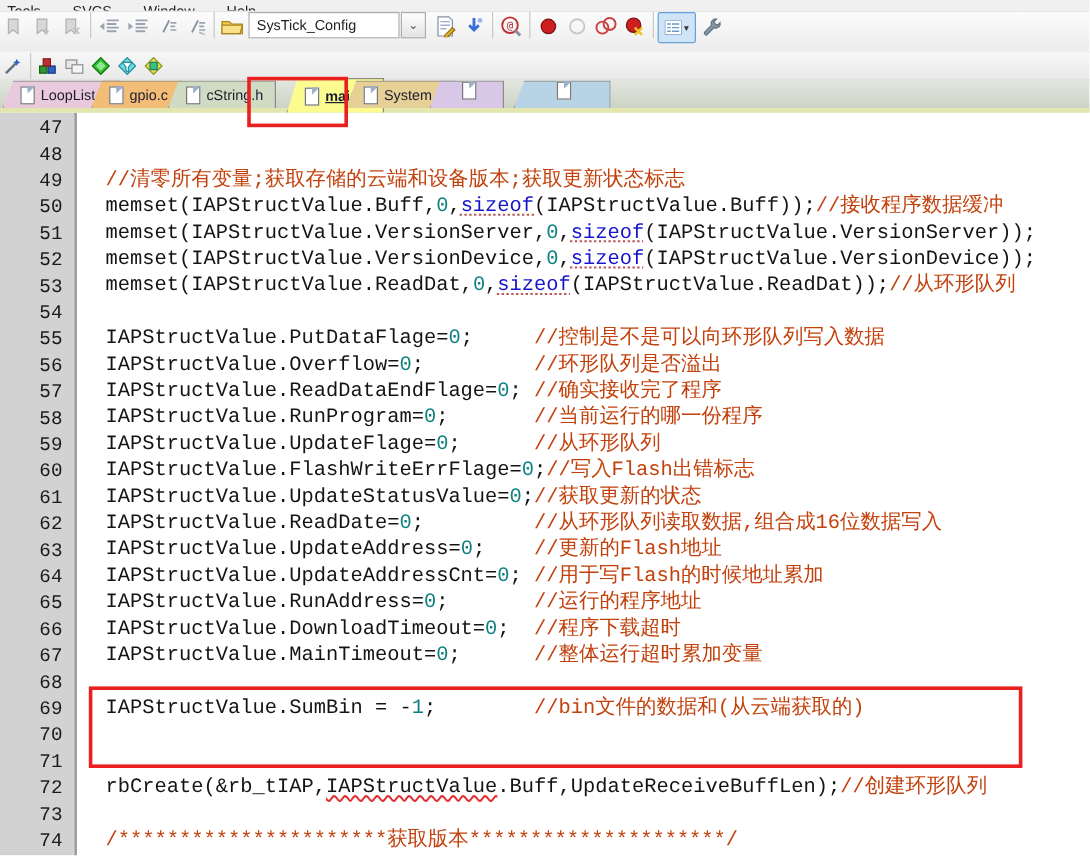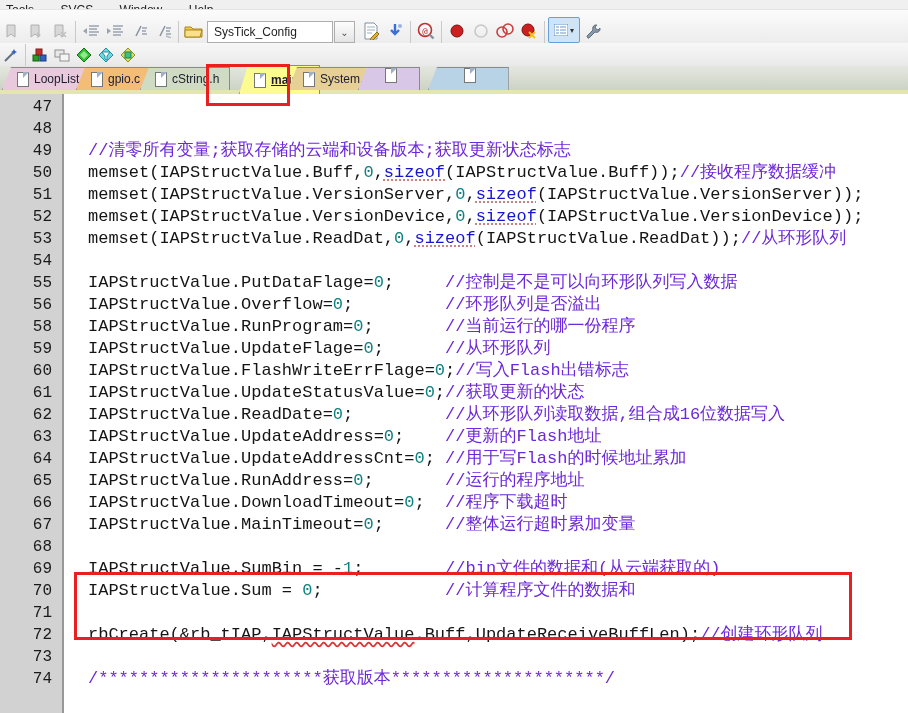--- a/index.html
+++ b/index.html
@@ -4,21 +4,21 @@
 <style>
   html,body{margin:0;padding:0;}
   body{width:908px;height:713px;overflow:hidden;position:relative;
        font-family:"Liberation Sans","DejaVu Sans",sans-serif;background:#fff;}
   
   .menubar{position:absolute;left:0;top:0;width:908px;height:9px;background:#f0f0f0;overflow:hidden;}
   .menubar span{display:inline-block;font-size:12px;color:#222;margin-top:-5px;line-height:14px;}
   
   .toolbar1{position:absolute;left:0;top:9px;width:908px;height:33px;
             background:linear-gradient(#fcfcfc,#ececec);border-top:1px solid #e5e5e5;border-bottom:1px solid #d9d9d9;
-            display:flex;align-items:flex-end;}
+            display:flex;align-items:flex-start;}
   .toolbar2{position:absolute;left:0;top:43px;width:908px;height:23px;
             background:linear-gradient(#f7f7f7,#e9e9e9);border-bottom:1px solid #d5d5d5;
             display:flex;align-items:center;}
   .tbtn{width:24px;height:24px;display:flex;align-items:center;justify-content:center;flex:0 0 auto;}
   .tbtn.small{width:22px;height:20px;}
   .tsep{width:1px;height:22px;background:#c9c9c9;margin:0 3px;flex:0 0 auto;}
   .combo{width:118px;height:20px;background:#fff;border:1px solid #aeaeae;font-size:12px;
          color:#222;display:flex;align-items:center;padding-left:6px;margin:0 1px;}
   .combo-drop{width:19px;height:20px;border:1px solid #aeaeae;background:linear-gradient(#fdfdfd,#e4e4e4);
          display:flex;align-items:center;justify-content:center;font-size:10px;color:#555;margin-right:4px;}
@@ -39,21 +39,21 @@
   
   .editor{position:absolute;left:0;top:94px;width:908px;height:619px;background:#fff;overflow:hidden;}
   .lines{position:absolute;left:0;top:2px;width:908px;}
   .line{height:22px;line-height:22px;white-space:pre;display:flex;}
   .gut{width:52px;flex:0 0 auto;background:#d2d2d2;color:#1a1a1a;text-align:right;padding-right:10px;
        font-family:"Liberation Mono","DejaVu Sans Mono",monospace;font-size:16px;}
   .gutpad{position:absolute;left:0;top:0;width:62px;height:619px;background:#d2d2d2;border-right:2px solid #979797;}
   .codeline{font-family:"Liberation Mono","DejaVu Sans Mono",monospace;font-size:17px;color:#141414;
        padding-left:26px;white-space:pre;}
   .sp{color:#141414;}
-  .sc{color:#6d28d9;}
+  .sc{color:#c2410c;}
   .sk{color:#1414cc;text-decoration:underline;text-decoration-style:dotted;text-decoration-color:#b85858;text-underline-offset:3px;}
   .sn{color:#0f8080;}
   .se{text-decoration:underline;text-decoration-style:wavy;text-decoration-color:#e03030;text-underline-offset:2px;}
   
   .redbox{position:absolute;border:3px solid #ea2020;z-index:50;pointer-events:none;}
   #box-tab{left:206px;top:64px;width:78px;height:36px;}
   #box-code{left:74px;top:572px;width:772px;height:62px;}
   svg{display:block;}
 </style>
 </head>
@@ -259,33 +259,34 @@
       <div class="line"><span class="gut">47</span><span class="codeline"></span></div>
       <div class="line"><span class="gut">48</span><span class="codeline"></span></div>
       <div class="line"><span class="gut">49</span><span class="codeline"><span class="sc">//清零所有变量;获取存储的云端和设备版本;获取更新状态标志</span></span></div>
       <div class="line"><span class="gut">50</span><span class="codeline"><span class="sp">memset(IAPStructValue.Buff,</span><span class="sn">0</span><span class="sp">,</span><span class="sk">sizeof</span><span class="sp">(IAPStructValue.Buff));</span><span class="sc">//接收程序数据缓冲</span></span></div>
       <div class="line"><span class="gut">51</span><span class="codeline"><span class="sp">memset(IAPStructValue.VersionServer,</span><span class="sn">0</span><span class="sp">,</span><span class="sk">sizeof</span><span class="sp">(IAPStructValue.VersionServer));</span></span></div>
       <div class="line"><span class="gut">52</span><span class="codeline"><span class="sp">memset(IAPStructValue.VersionDevice,</span><span class="sn">0</span><span class="sp">,</span><span class="sk">sizeof</span><span class="sp">(IAPStructValue.VersionDevice));</span></span></div>
       <div class="line"><span class="gut">53</span><span class="codeline"><span class="sp">memset(IAPStructValue.ReadDat,</span><span class="sn">0</span><span class="sp">,</span><span class="sk">sizeof</span><span class="sp">(IAPStructValue.ReadDat));</span><span class="sc">//从环形队列</span></span></div>
       <div class="line"><span class="gut">54</span><span class="codeline"></span></div>
       <div class="line"><span class="gut">55</span><span class="codeline"><span class="sp">IAPStructValue.PutDataFlage=</span><span class="sn">0</span><span class="sp">;     </span><span class="sc">//控制是不是可以向环形队列写入数据</span></span></div>
       <div class="line"><span class="gut">56</span><span class="codeline"><span class="sp">IAPStructValue.Overflow=</span><span class="sn">0</span><span class="sp">;         </span><span class="sc">//环形队列是否溢出</span></span></div>
+      <div class="line"><span class="gut">57</span><span class="codeline"><span class="sp">IAPStructValue.ReadDataEndFlage=</span><span class="sn">0</span><span class="sp">; </span><span class="sc">//确实接收完了程序</span></span></div>
       <div class="line"><span class="gut">58</span><span class="codeline"><span class="sp">IAPStructValue.RunProgram=</span><span class="sn">0</span><span class="sp">;       </span><span class="sc">//当前运行的哪一份程序</span></span></div>
       <div class="line"><span class="gut">59</span><span class="codeline"><span class="sp">IAPStructValue.UpdateFlage=</span><span class="sn">0</span><span class="sp">;      </span><span class="sc">//从环形队列</span></span></div>
       <div class="line"><span class="gut">60</span><span class="codeline"><span class="sp">IAPStructValue.FlashWriteErrFlage=</span><span class="sn">0</span><span class="sp">;</span><span class="sc">//写入Flash出错标志</span></span></div>
       <div class="line"><span class="gut">61</span><span class="codeline"><span class="sp">IAPStructValue.UpdateStatusValue=</span><span class="sn">0</span><span class="sp">;</span><span class="sc">//获取更新的状态</span></span></div>
       <div class="line"><span class="gut">62</span><span class="codeline"><span class="sp">IAPStructValue.ReadDate=</span><span class="sn">0</span><span class="sp">;         </span><span class="sc">//从环形队列读取数据,组合成16位数据写入</span></span></div>
       <div class="line"><span class="gut">63</span><span class="codeline"><span class="sp">IAPStructValue.UpdateAddress=</span><span class="sn">0</span><span class="sp">;    </span><span class="sc">//更新的Flash地址</span></span></div>
       <div class="line"><span class="gut">64</span><span class="codeline"><span class="sp">IAPStructValue.UpdateAddressCnt=</span><span class="sn">0</span><span class="sp">; </span><span class="sc">//用于写Flash的时候地址累加</span></span></div>
       <div class="line"><span class="gut">65</span><span class="codeline"><span class="sp">IAPStructValue.RunAddress=</span><span class="sn">0</span><span class="sp">;       </span><span class="sc">//运行的程序地址</span></span></div>
       <div class="line"><span class="gut">66</span><span class="codeline"><span class="sp">IAPStructValue.DownloadTimeout=</span><span class="sn">0</span><span class="sp">;  </span><span class="sc">//程序下载超时</span></span></div>
       <div class="line"><span class="gut">67</span><span class="codeline"><span class="sp">IAPStructValue.MainTimeout=</span><span class="sn">0</span><span class="sp">;      </span><span class="sc">//整体运行超时累加变量</span></span></div>
       <div class="line"><span class="gut">68</span><span class="codeline"></span></div>
       <div class="line"><span class="gut">69</span><span class="codeline"><span class="sp">IAPStructValue.SumBin = -</span><span class="sn">1</span><span class="sp">;        </span><span class="sc">//bin文件的数据和(从云端获取的)</span></span></div>
-      <div class="line"><span class="gut">70</span><span class="codeline"><span class="sp">IAPStructValue.Sum = </span><span class="sn">0</span><span class="sp">;            </span><span class="sc">//计算程序文件的数据和</span></span></div>
+      <div class="line"><span class="gut">70</span></div>
       <div class="line"><span class="gut">71</span><span class="codeline"></span></div>
       <div class="line"><span class="gut">72</span><span class="codeline"><span class="sp">rbCreate(&amp;rb_tIAP,</span><span class="se">IAPStructValue</span><span class="sp">.Buff,UpdateReceiveBuffLen);</span><span class="sc">//创建环形队列</span></span></div>
       <div class="line"><span class="gut">73</span><span class="codeline"></span></div>
       <div class="line"><span class="gut">74</span><span class="codeline"><span class="sc">/**********************获取版本*********************/</span></span></div>
     </div>
 </div>
 
 <div class="redbox" id="box-tab"></div>
 <div class="redbox" id="box-code"></div>
 

